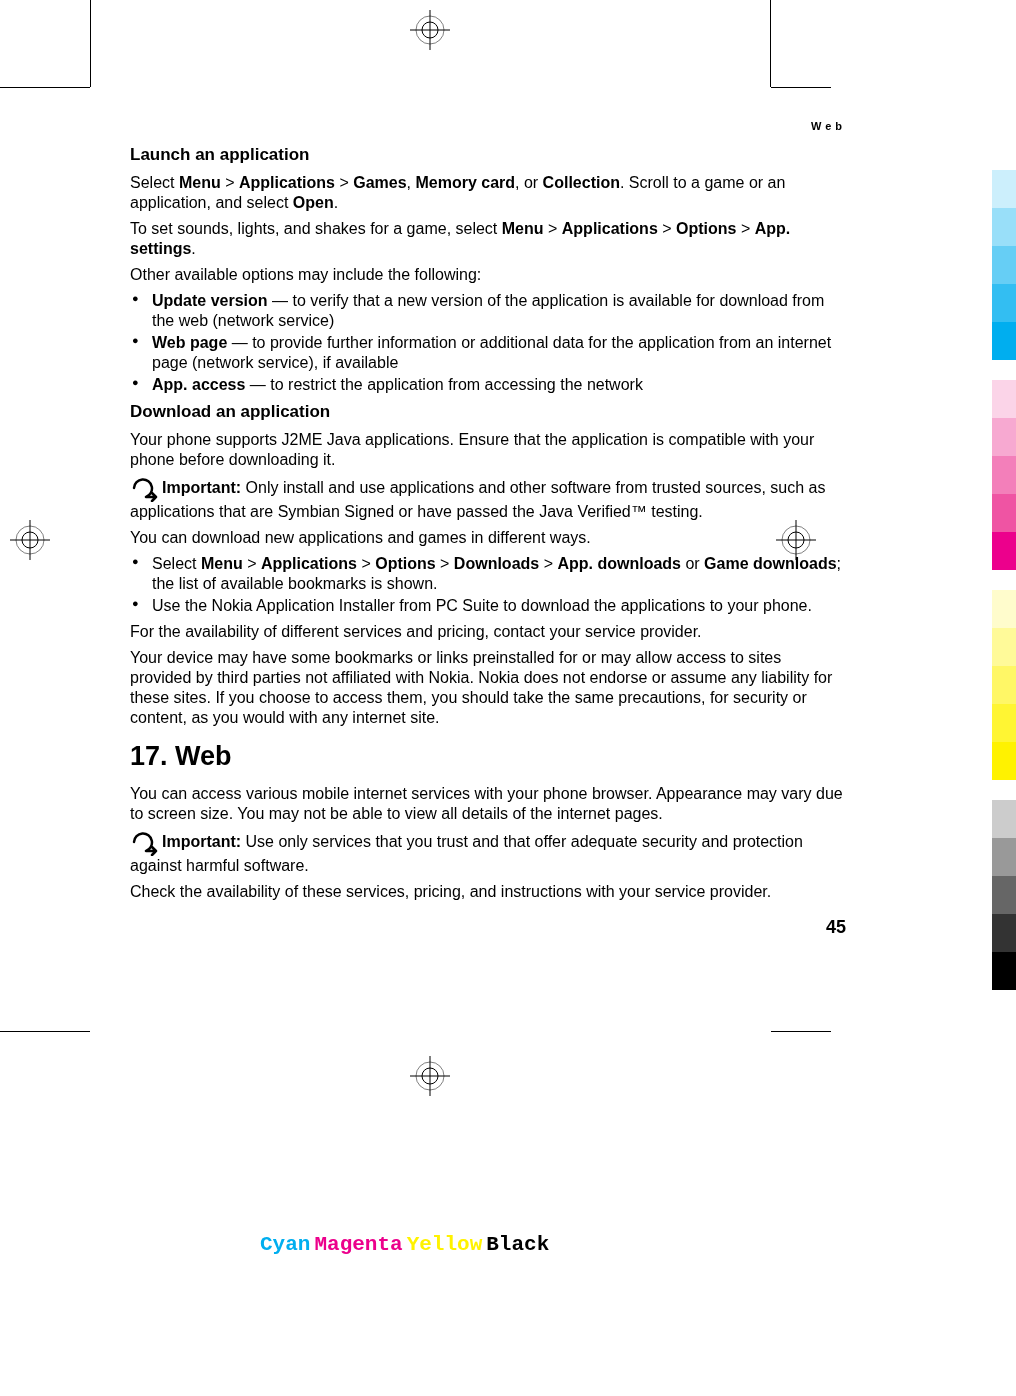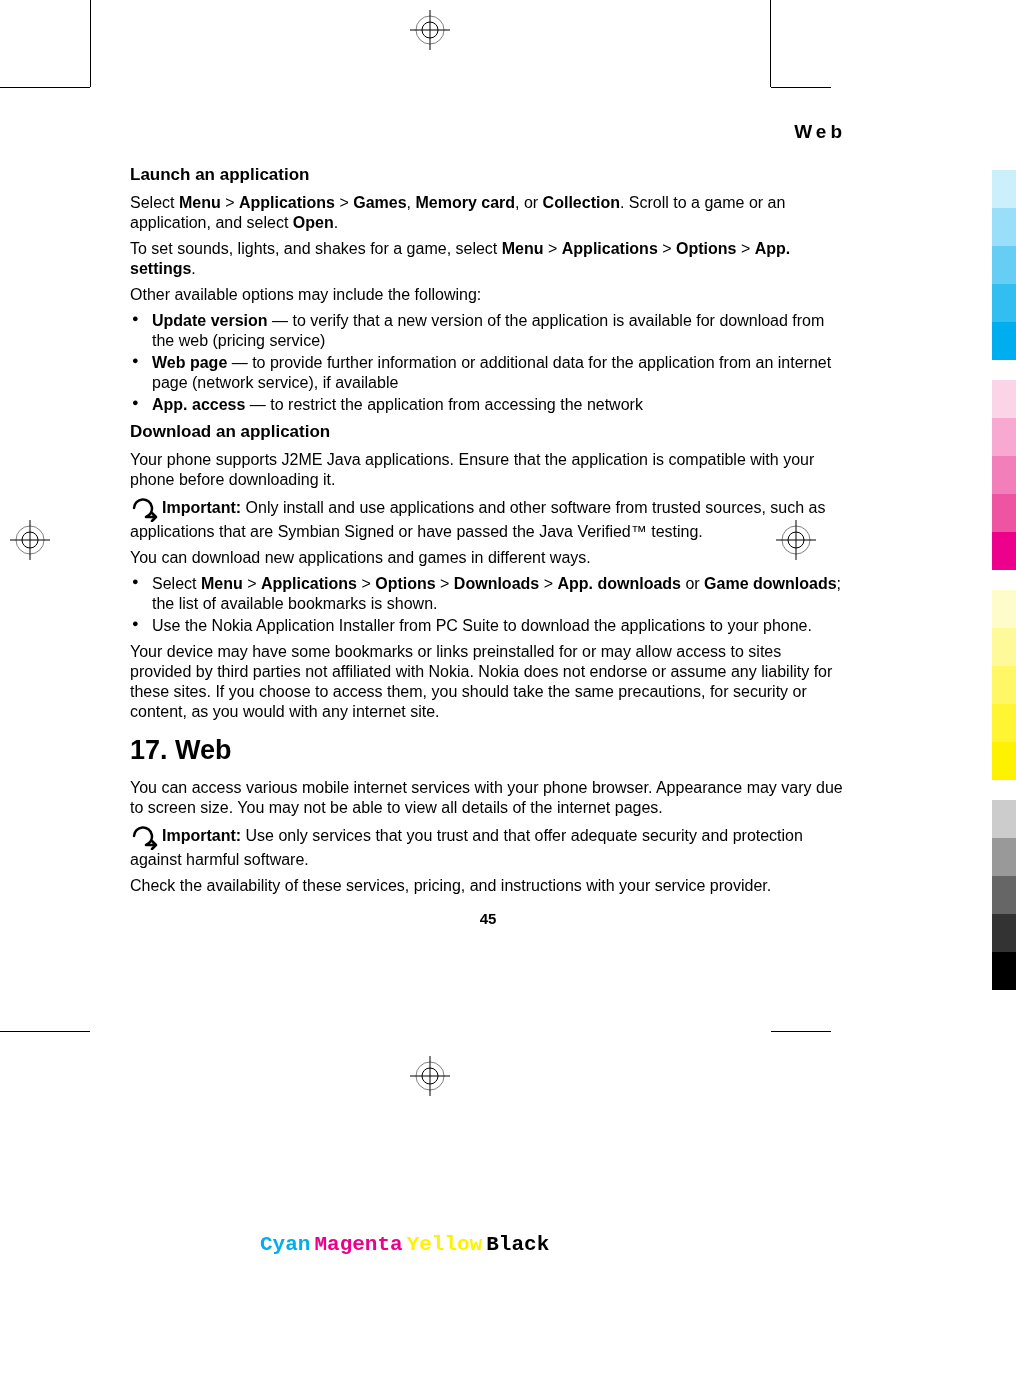--- a/index.html
+++ b/index.html
@@ -38,33 +38,33 @@
     top: 120px;
     width: 716px;
     color: #000;
     font-size: 16px;
     line-height: 1.25;
   }
   .running-head {
     text-align: right;
     font-weight: bold;
     letter-spacing: 4px;
-    font-size: 19px;
-    margin-bottom: 20px;
+    font-size: 11px;
+    margin-bottom: 10px;
   }
   h2 { font-size: 17px; font-weight: bold; margin-top: 6px; margin-bottom: 8px; }
   h1 { font-size: 27px; font-weight: bold; margin-top: 12px; margin-bottom: 10px; }
   p { margin-bottom: 6px; }
   ul { list-style: none; margin-bottom: 6px; }
   li { position: relative; padding-left: 22px; margin-bottom: 2px; }
   li::before { content: "●"; position: absolute; left: 2px; top: 1px; font-size: 11px; }
   .b { font-weight: bold; }
   .note-block { margin-top: 6px; margin-bottom: 6px; }
   .note-icon { display: inline-block; vertical-align: middle; width: 30px; height: 26px; margin-right: 2px; }
-  .page-num { text-align: center; font-weight: bold; font-size: 15px; margin-top: 14px; }
+  .page-num { text-align: right; font-weight: bold; font-size: 18px; margin-top: 14px; }
   .footer-colors {
     position: absolute;
     left: 260px;
     bottom: 140px;
     font-family: "Courier New", monospace;
     font-weight: bold;
     font-size: 21px;
   }
   .footer-colors span { margin-right: 4px; }
   .cyan { color: #00aeef; }
@@ -153,21 +153,21 @@
     <span>Select </span><span class="b">Menu</span><span> &gt; </span><span class="b">Applications</span><span> &gt; </span><span class="b">Games</span><span>, </span><span class="b">Memory card</span><span>, or </span><span class="b">Collection</span><span>. Scroll to a game or an application, and select </span><span class="b">Open</span><span>.</span>
   </p>
 
   <p>
     <span>To set sounds, lights, and shakes for a game, select </span><span class="b">Menu</span><span> &gt; </span><span class="b">Applications</span><span> &gt; </span><span class="b">Options</span><span> &gt; </span><span class="b">App. settings</span><span>.</span>
   </p>
 
   <p>Other available options may include the following:</p>
 
   <ul>
-    <li><span class="b">Update version</span><span>  — to verify that a new version of the application is available for download from the web (pricing service)</span></li>
+    <li><span class="b">Update version</span><span>  — to verify that a new version of the application is available for download from the web (network service)</span></li>
     <li><span class="b">Web page</span><span> —  to provide further information or additional data for the application from an internet page (network service), if available</span></li>
     <li><span class="b">App. access</span><span> —  to restrict the application from accessing the network</span></li>
   </ul>
 
   <h2>Download an application</h2>
 
   <p>Your phone supports J2ME Java applications. Ensure that the application is compatible with your phone before downloading it.</p>
 
   <div class="note-block">
     <span class="note-icon">
@@ -179,20 +179,21 @@
 
   <p>You can download new applications and games in different ways.</p>
 
   <ul>
     <li>
       <span>Select </span><span class="b">Menu</span><span> &gt; </span><span class="b">Applications</span><span> &gt; </span><span class="b">Options</span><span> &gt; </span><span class="b">Downloads</span><span> &gt; </span><span class="b">App. downloads</span><span> or </span><span class="b">Game downloads</span><span>; the list of available bookmarks is shown.</span>
     </li>
     <li>Use the Nokia Application Installer from PC Suite to download the applications to your phone.</li>
   </ul>
 
+  <p>For the availability of different services and pricing, contact your service provider.</p>
   <p>Your device may have some bookmarks or links preinstalled for or may allow access to sites provided by third parties not affiliated with Nokia. Nokia does not endorse or assume any liability for these sites. If you choose to access them, you should take the same precautions, for security or content, as you would with any internet site.</p>
 
   <h1>17.   Web</h1>
 
   <p>You can access various mobile internet services with your phone browser. Appearance may vary due to screen size. You may not be able to view all details of the internet pages.</p>
 
   <div class="note-block">
     <span class="note-icon">
       <svg viewBox="0 0 30 26">
           <path d="M 4 12 A 9 9 0 1 1 16 21 L 26 21 L 22 17 M 26 21 L 22 25" fill="none" stroke="#000" stroke-width="2.5" stroke-linecap="round" stroke-linejoin="round"></path>

